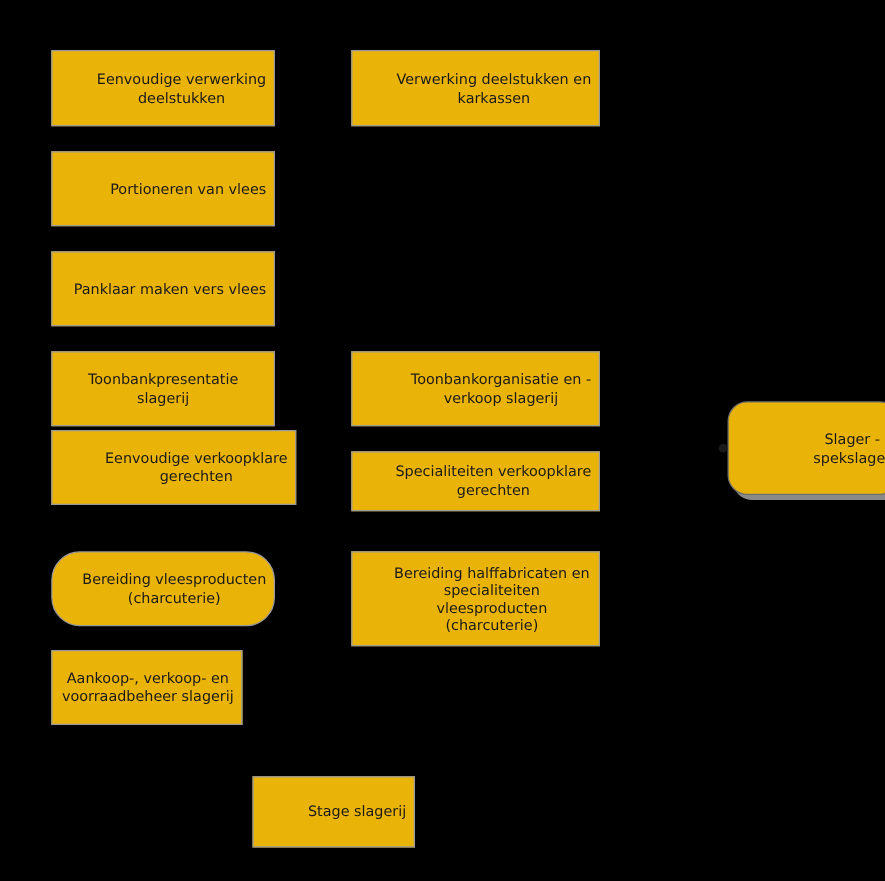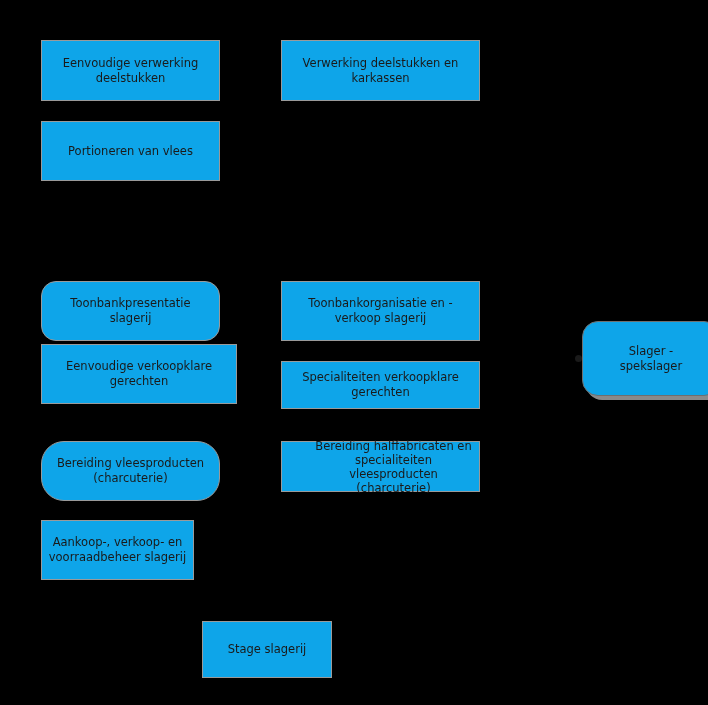--- a/index.html
+++ b/index.html
@@ -20,26 +20,26 @@
     position: absolute;
     left: 0; top: 0;
     width: 708px;
     height: 705px;
     background: #000000;
   }
 
   .node {
     position: absolute;
     box-sizing: border-box;
-    background: #0ea5e9;
+    background: #eab308;
     border: 1px solid #9a9a9a;
     color: #1a1a1a;
     display: flex;
     align-items: center;
-    justify-content: center;
+    justify-content: flex-end;
     text-align: center;
     font-size: 11.5px;
     line-height: 15px;
     font-family: "DejaVu Sans", sans-serif;
     padding: 2px 6px;
   }
 
   .node .label {
     display: block;
     white-space: pre-line;
@@ -72,22 +72,25 @@
 
   <div class="node" style="left:41px; top:40px; width:179px; height:61px;">
     <span class="label">Eenvoudige verwerking
 deelstukken</span>
   </div>
 
   <div class="node" style="left:41px; top:121px; width:179px; height:60px;">
     <span class="label">Portioneren van vlees</span>
   </div>
 
+  <div class="node" style="left:41px; top:201px; width:179px; height:60px;">
+    <span class="label">Panklaar maken vers vlees</span>
+  </div>
 
-  <div class="node" style="left:41px; top:281px; width:179px; height:60px;border-radius:15px;">
+  <div class="node" style="left:41px; top:281px; width:179px; height:60px;">
     <span class="label">Toonbankpresentatie slagerij</span>
   </div>
 
   <div class="node" style="left:41px; top:344px; width:196px; height:60px;">
     <span class="label">Eenvoudige verkoopklare
 gerechten</span>
   </div>
 
   <div class="node" style="left:41px; top:441px; width:179px; height:60px;border-radius:23px;">
     <span class="label">Bereiding vleesproducten
@@ -107,21 +110,21 @@
   <div class="node" style="left:281px; top:281px; width:199px; height:60px;">
     <span class="label">Toonbankorganisatie en -
 verkoop slagerij</span>
   </div>
 
   <div class="node" style="left:281px; top:361px; width:199px; height:48px;">
     <span class="label">Specialiteiten verkoopklare
 gerechten</span>
   </div>
 
-  <div class="node tight" style="left:281px; top:441px; width:199px; height:51px;padding-left:32px;">
+  <div class="node tight" style="left:281px; top:441px; width:199px; height:76px;padding-left:32px;">
     <span class="label">Bereiding halffabricaten en
 specialiteiten vleesproducten
 (charcuterie)</span>
   </div>
 
   <div class="node shadowed" style="left:582px; top:321px; width:138px; height:75px;border-radius:16px;">
     <span class="label">Slager -
 spekslager</span>
   </div>
   <span class="edge-marker" style="left:575px; top:355px;"></span>

